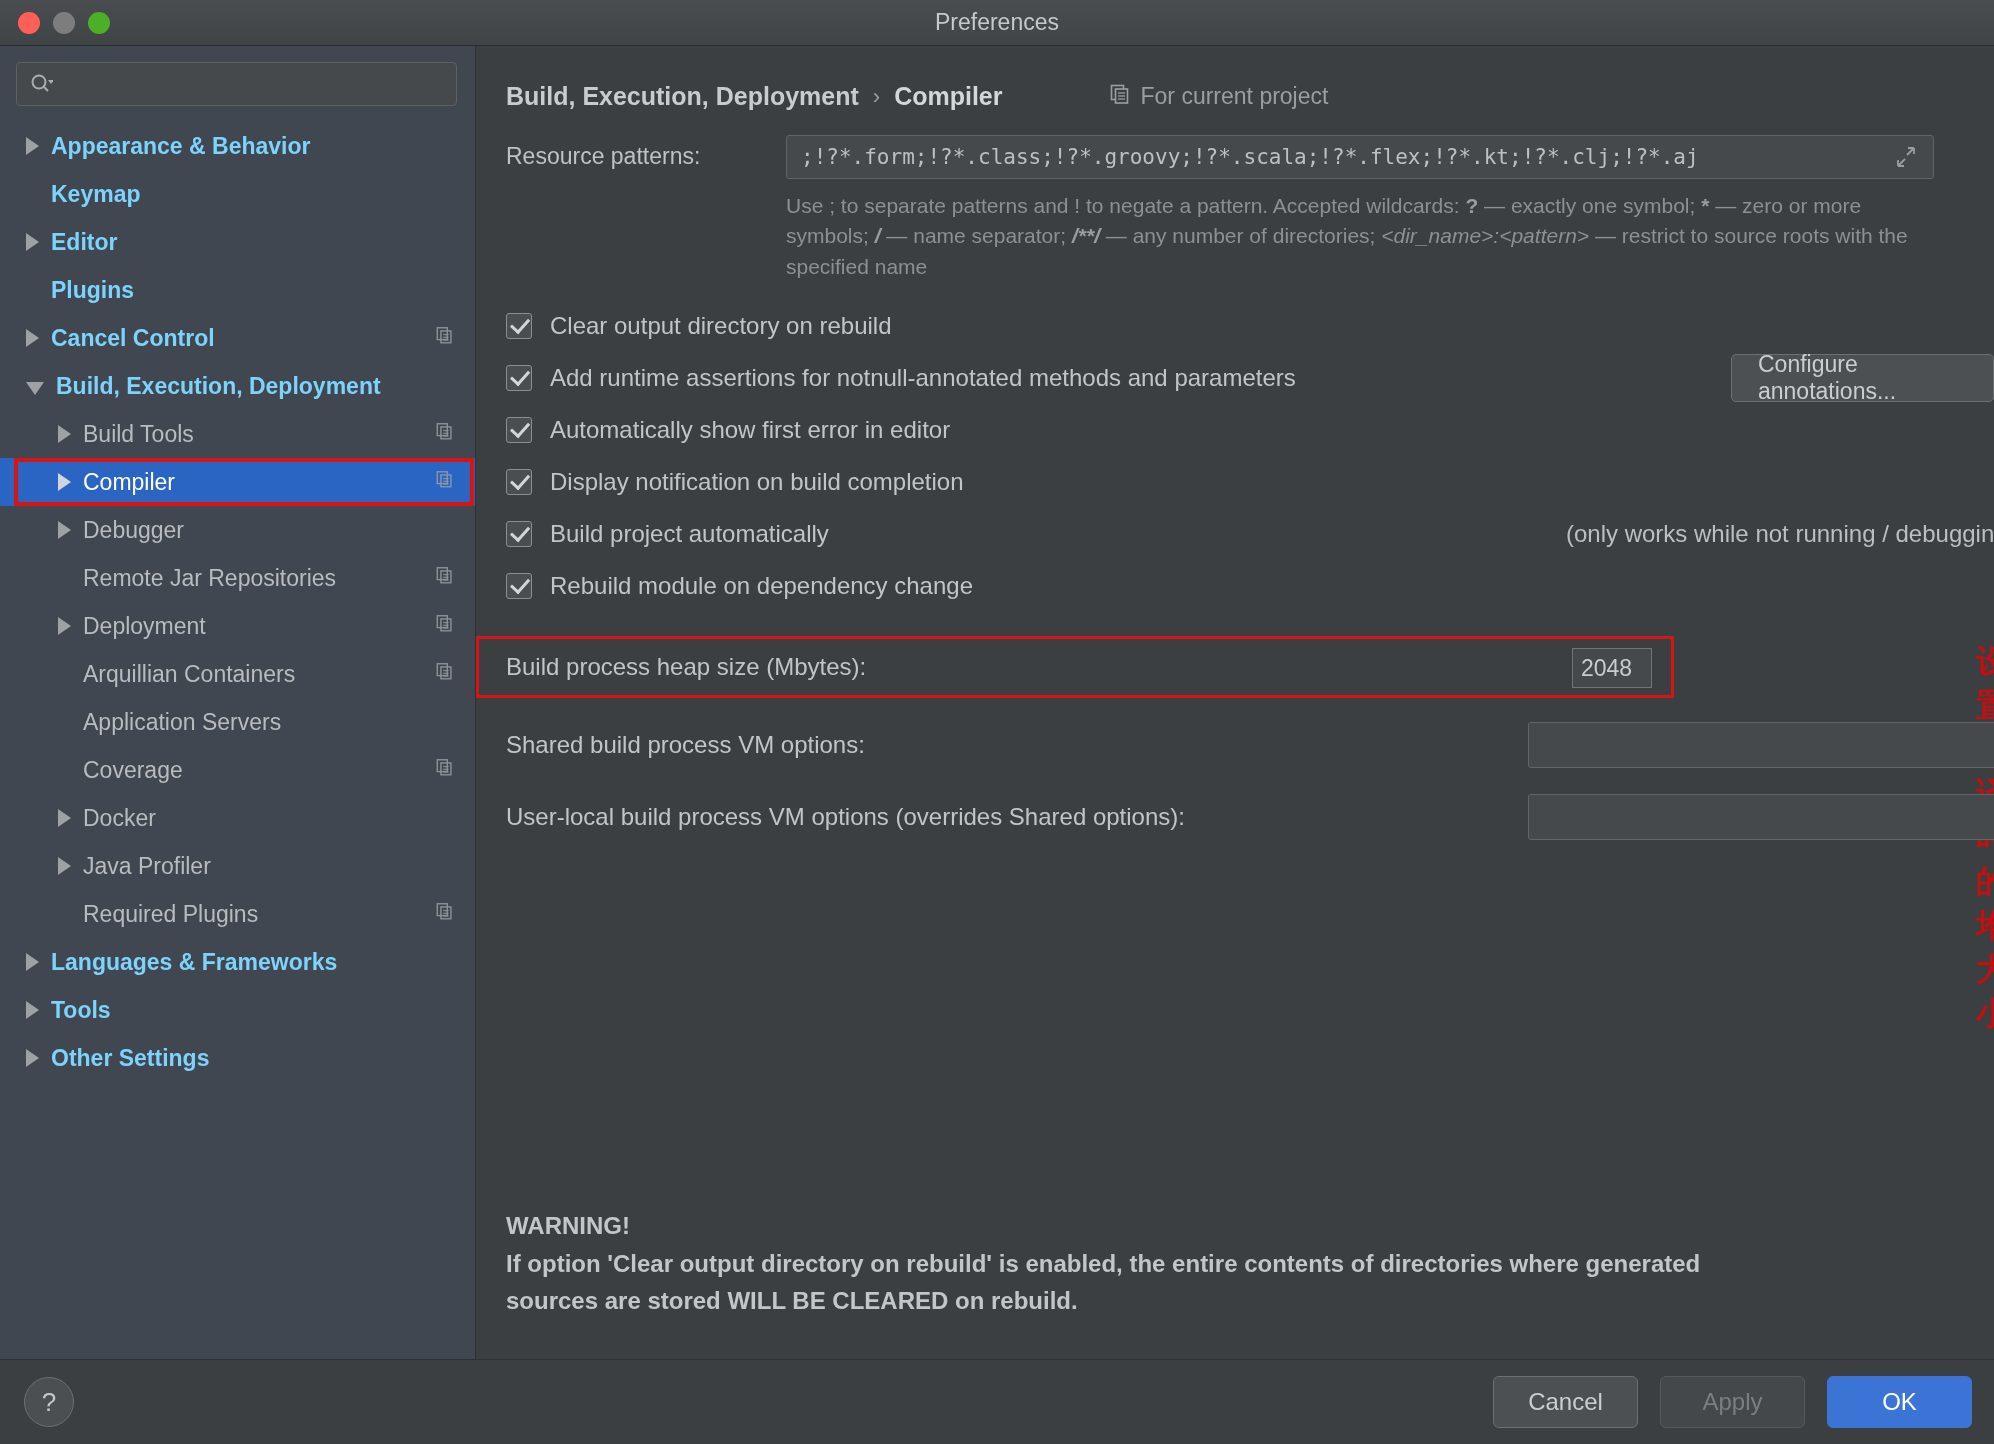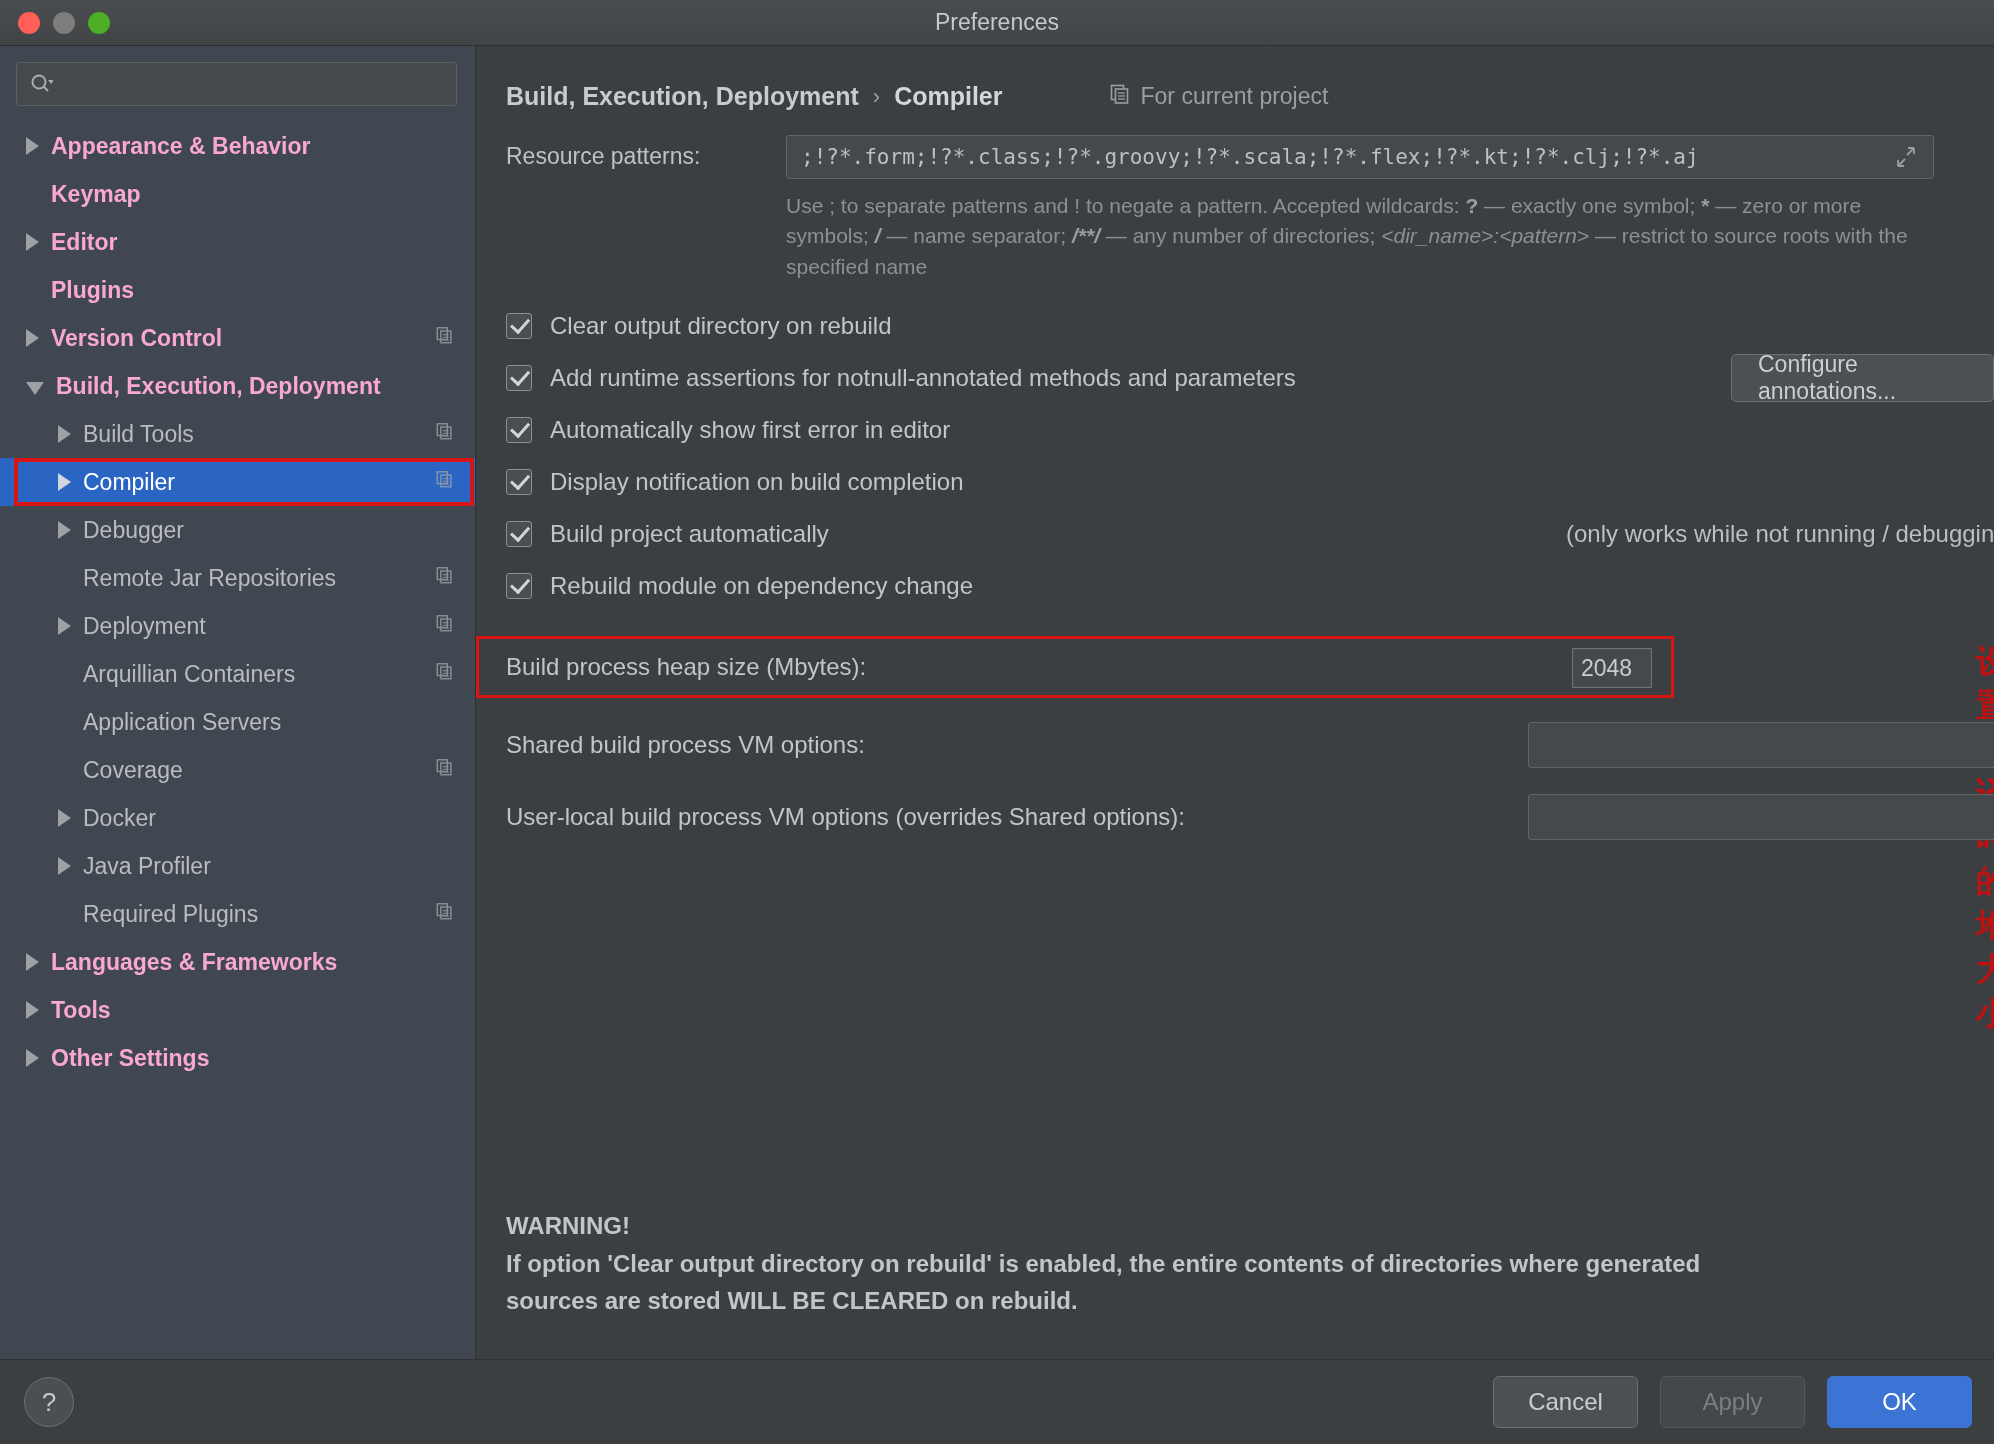--- a/index.html
+++ b/index.html
@@ -59,21 +59,21 @@
     font-family: "Liberation Sans", sans-serif;
   }
 
   
   .tree { margin-top: 16px; position: relative; }
   .tree-item {
     height: 48px; display: flex; align-items: center;
     position: relative; cursor: default;
     color: #b9bcbf; font-size: 23px;
   }
-  .tree-item.bold { font-weight: bold; color: #f9a8d4; }
+  .tree-item.bold { font-weight: bold; color: #7dd3fc; }
   .tree-item.selected {
     background: #2b65c4; color: #ffffff;
   }
   .tree-item.selected .arrow { border-left-color: #cfd6e0; }
   .arrow {
     width: 0; height: 0; margin-right: 12px;
     border-top: 9px solid transparent;
     border-bottom: 9px solid transparent;
     border-left: 13px solid #9ea2a6;
     flex: 0 0 auto;
@@ -285,21 +285,21 @@
         <div class="tree-item lvl0 bold">
           <span class="arrow "></span>
           <span>Editor</span>
         </div>
         <div class="tree-item lvl0 bold">
           <span class="arrow none"></span>
           <span>Plugins</span>
         </div>
         <div class="tree-item lvl0 bold">
           <span class="arrow "></span>
-          <span>Version Control</span>
+          <span>Cancel Control</span>
           <span class="copy-badge"><svg width="20" height="20" viewBox="0 0 22 22">
   <rect x="2.5" y="2.5" width="11" height="13" fill="none" stroke="#9ba0a4" stroke-width="1.5"></rect>
   <rect x="6.5" y="6" width="11" height="13" fill="none" stroke="#9ba0a4" stroke-width="1.5"></rect>
   <line x1="9" y1="10" x2="15" y2="10" stroke="#9ba0a4" stroke-width="1.2"></line>
   <line x1="9" y1="13" x2="15" y2="13" stroke="#9ba0a4" stroke-width="1.2"></line>
   <line x1="9" y1="16" x2="15" y2="16" stroke="#9ba0a4" stroke-width="1.2"></line>
             </svg></span>
         </div>
         <div class="tree-item lvl0 bold">
           <span class="arrow down"></span>

